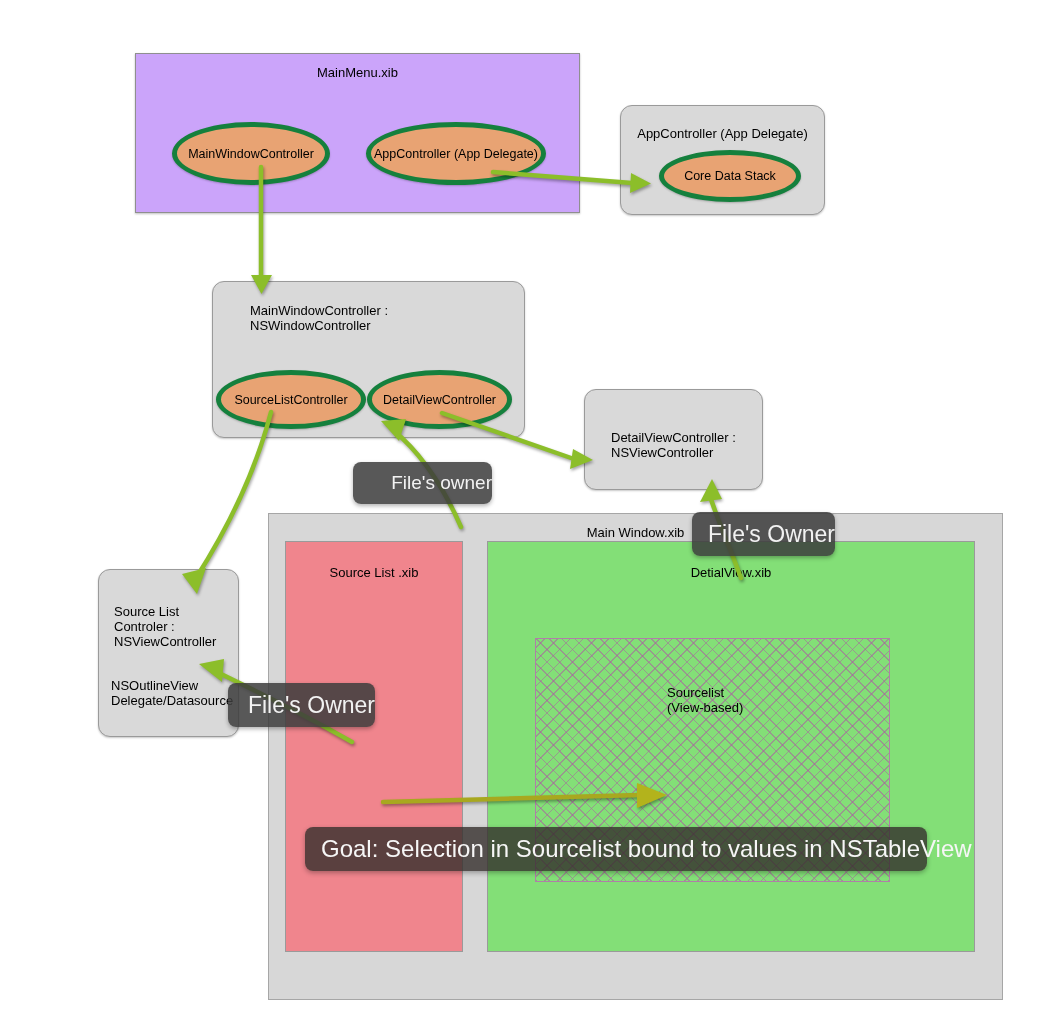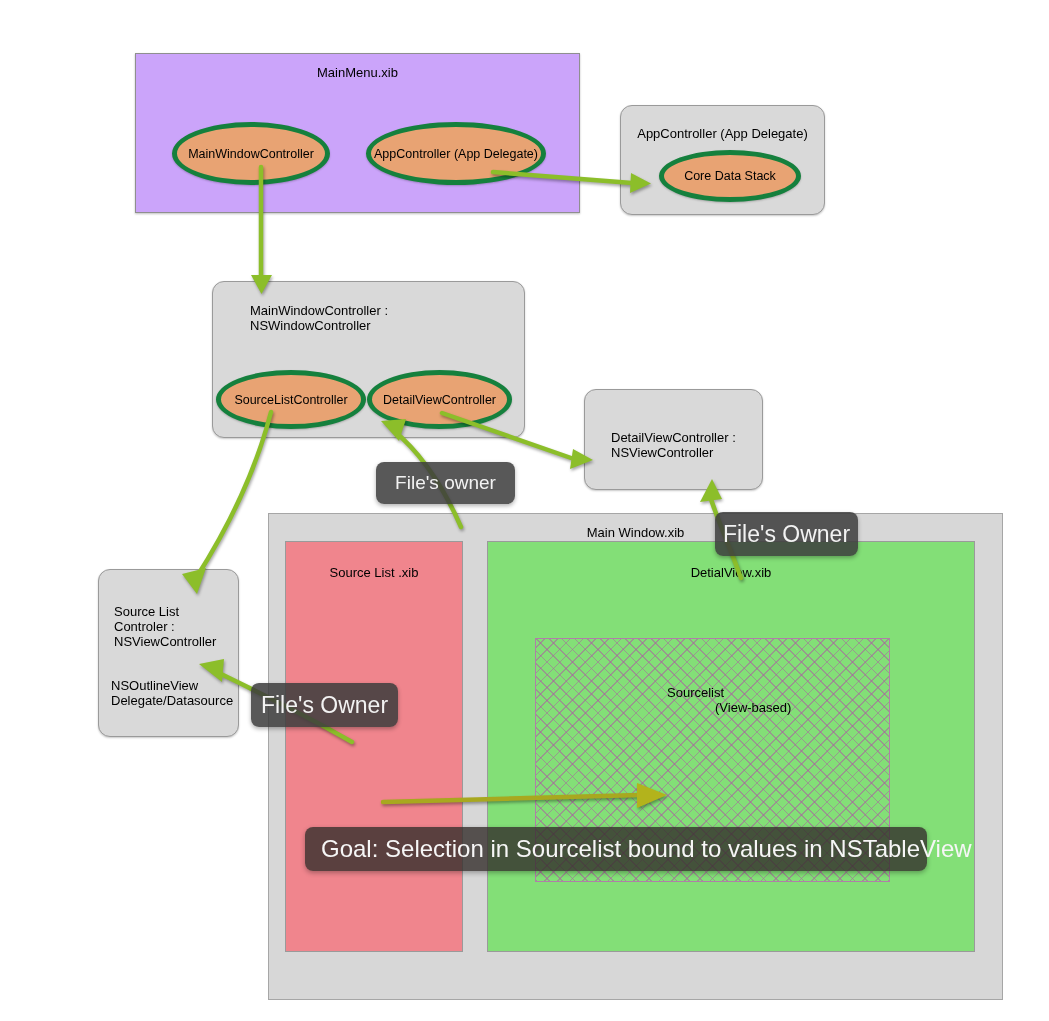--- a/index.html
+++ b/index.html
@@ -45,23 +45,22 @@
   .ellipse span{color:#000;font-size:12.5px;white-space:nowrap;}
 
   
   .lbl{position:absolute;color:#000;font-size:13px;line-height:15px;white-space:pre;}
   .lbl.c{text-align:center;}
 
   
   .callout{
     position:absolute;box-sizing:border-box;border-radius:8px;
     background:rgba(60,60,60,.86);color:#f2f2f2;
-    display:flex;align-items:center;justify-content:center;
+    display:flex;align-items:center;justify-content:flex-end;
     box-shadow:0 2px 4px rgba(0,0,0,.3);
-    margin-left:23px;
   }
   .callout span{white-space:nowrap;}
   .callout.small span{font-size:19px;}
   .callout.med span{font-size:23px;}
   .goal-banner{
     position:absolute;box-sizing:border-box;border-radius:8px;
     background:rgba(52,46,44,.80);color:#f6f6f6;
     display:flex;align-items:center;padding-left:16px;
     box-shadow:0 2px 5px rgba(0,0,0,.3);
     text-align:right;
@@ -123,21 +122,21 @@
   <div class="lbl c" style="left:268px;top:525px;width:735px;">Main Window.xib</div>
 
   <div class="box pink-box" style="left:285px;top:541px;width:178px;height:411px;"></div>
   <div class="lbl c" style="left:285px;top:565px;width:178px;">Source List .xib</div>
 
   <div class="box green-box" style="left:487px;top:541px;width:488px;height:411px;"></div>
   <div class="lbl c" style="left:487px;top:565px;width:488px;">DetialView.xib</div>
 
   <div class="box hatch-box" style="left:535px;top:638px;width:355px;height:244px;"></div>
   <div class="lbl" style="left:667px;top:685px;">Sourcelist</div>
-  <div class="lbl" style="left:667px;top:700px;margin-left:48px;">(View-based)</div>
+  <div class="lbl" style="left:667px;top:700px;">(View-based)</div>
 
   <svg class="arrows" viewBox="0 0 1049 1021">
     <g class="shadowgrp">
 
       <g>
         <path class="ar" d="M493,172 L632,183"></path>
         <polygon class="head" points="631,173 651,183.5 630,193"></polygon>
       </g>
 
       <g>

